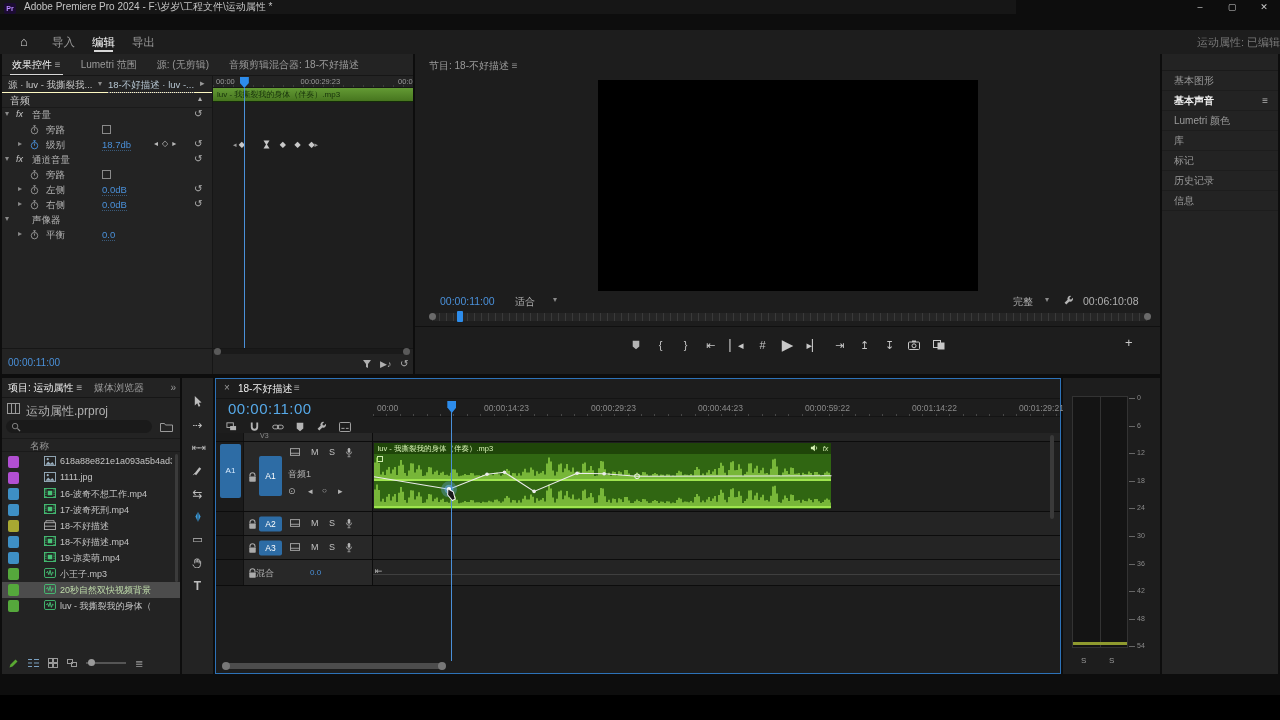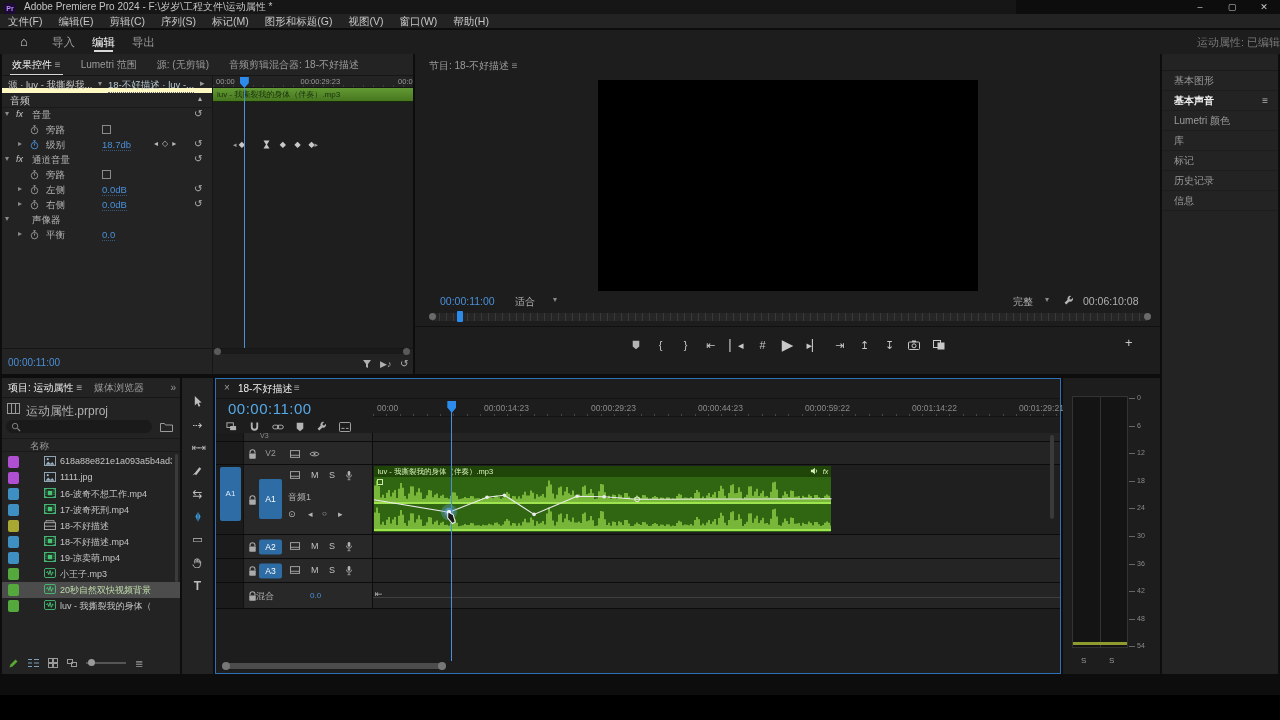--- a/index.html
+++ b/index.html
@@ -24,21 +24,21 @@
 #wsstatus{position:absolute;left:0;right:0;top:0;text-align:right;line-height:24px;color:#787878;font-size:11px}
 #watermark{position:absolute;left:995px;top:36px;display:flex;align-items:center;gap:8px;color:#fff;opacity:.93;z-index:50;pointer-events:none}
 #wmtext{font-size:19px;font-weight:bold;letter-spacing:2px;text-shadow:0 0 3px rgba(0,0,0,.5)}
 #brandtext{font-size:23px;font-weight:bold;letter-spacing:.5px}
 
 #fxpanel{left:2px;top:54px;width:411px;height:320px;background:#232323}
 .ptabbar{position:absolute;left:0;top:0;right:0;height:22px;background:#232323;border-bottom:1px solid #161616;display:flex;align-items:center}
 .ptab{padding:0 10px;font-size:10px;color:#9a9a9a;height:22px;line-height:22px;position:relative;white-space:nowrap}
 .ptab.on{color:#f0f0f0}
 .ptab.on::after{content:"";position:absolute;left:8px;right:8px;bottom:1px;height:1px;background:#d8d8d8}
-#fxhead{position:absolute;left:0;top:22px;width:210px;height:17px;border-bottom:5px solid #fef9c3;font-size:9.5px}
+#fxhead{position:absolute;left:0;top:22px;width:210px;height:17px;border-bottom:1px solid #fef9c3;font-size:9.5px}
 #fxsection{position:absolute;left:0;top:39px;width:210px;height:15px;border-bottom:1px solid #1a1a1a;font-size:10px;color:#c8c8c8}
 #fxrows{position:absolute;left:0;top:54px;width:210px}
 .fxrow{position:relative;height:15px;font-size:9.5px;color:#b4b4b4}
 .fxrow .tw{position:absolute;top:1px;font-size:8px;color:#8a8a8a}
 .fxrow .fx{position:absolute;left:14px;top:1px;font-style:italic;font-size:9px;color:#c8c8c8}
 .fxrow .lbl{position:absolute;top:1px;white-space:nowrap}
 .fxrow .val{position:absolute;left:100px;top:1px;color:#4a90d9;border-bottom:1px dotted #3a5a7a}
 .fxrow .cb{position:absolute;left:100px;top:2px;width:9px;height:9px;border:1px solid #8a8a8a}
 .fxrow .rst{position:absolute;left:192px;top:0;font-size:10px;color:#b0b0b0}
 .fxrow .nav{position:absolute;left:152px;top:1px;font-size:8px;color:#b8b8b8;letter-spacing:4px}
@@ -159,31 +159,20 @@
 <div class="screen">
 
   <div id="titlebar" class="r">
     <div id="prbadge">Pr</div>
     <div id="apptitle">Adobe Premiere Pro 2024 - F:\岁岁\工程文件\运动属性 *</div>
     <div class="winbtn" style="left:1186px">–</div>
     <div class="winbtn" style="left:1218px">▢</div>
     <div class="winbtn" style="left:1250px">✕</div>
   </div>
 
-  <div id="menubar" class="r">
-      <div class="menuitem">文件(F)</div>
-      <div class="menuitem">编辑(E)</div>
-      <div class="menuitem">剪辑(C)</div>
-      <div class="menuitem">序列(S)</div>
-      <div class="menuitem">标记(M)</div>
-      <div class="menuitem">图形和标题(G)</div>
-      <div class="menuitem">视图(V)</div>
-      <div class="menuitem">窗口(W)</div>
-      <div class="menuitem">帮助(H)</div>
-    </div>
 
   <div id="wsbar" class="r">
     <div id="homeic">⌂</div>
     <div id="wstabs">
         <div class="wstab" style="left: 52px;">导入</div>
         <div class="wstab on" style="left: 92px;">编辑</div>
         <div class="wstab" style="left: 132px;">导出</div>
       </div>
     <div id="wsstatus">运动属性: 已编辑</div>
   </div>
@@ -687,45 +676,20 @@
         <div class="tltick" style="left: 432px;">00:00:59:22</div>
         <div class="tltick" style="left: 539px;">00:01:14:22</div>
         <div class="tltick" style="left: 646px;">00:01:29:21</div>
       </div>
     <div id="tracks">
         <div class="trk" style="height: 9px;">
           <div class="trkbody"></div>
           <div class="trkhead">
             <div class="patchcol"></div>
             <div style="position: absolute; left: 44px; top: -1px; font-size: 7px; color: rgb(138, 138, 138);">V3</div>
-          </div>
-        </div>
-        <div class="trk" style="height: 23px;">
-          <div class="trkbody"></div>
-          <div class="trkhead">
-            <div class="patchcol"></div>
-            <div style="position: absolute; left: 32px; top: 6.5px;">
-              <svg width="9" height="11" viewBox="0 0 10 12">
-                <path d="M2.2 5V3.6a2.8 2.8 0 0 1 5.6 0V5" fill="none" stroke="#ababab" stroke-width="1.2"></path>
-                <rect x="1.4" y="5" width="7.2" height="5.6" rx=".8" fill="#ababab"></rect>
-              </svg>
-            </div>
-            <div class="chipname">V2</div>
-            <div style="position: absolute; left: 74px; top: 7.5px;">
-              <svg width="10" height="8" viewBox="0 0 12 9">
-                <rect x=".5" y=".5" width="11" height="8" fill="none" stroke="#b4b4b4"></rect>
-                <line x1=".5" y1="6" x2="11.5" y2="6" stroke="#b4b4b4"></line>
-              </svg>
-            </div>
-            <div style="position: absolute; left: 93px; top: 7.5px;">
-              <svg width="11" height="8" viewBox="0 0 12 8">
-                <path d="M1 4C2.5 1.3 9.5 1.3 11 4 9.5 6.7 2.5 6.7 1 4z" fill="none" stroke="#b4b4b4"></path>
-                <circle cx="6" cy="4" r="1.2" fill="#b4b4b4"></circle>
-              </svg>
-            </div>
           </div>
         </div>
         <div class="trk" style="height: 70px;">
           <div class="trkbody" style="background: rgb(31, 31, 31);">
             <div id="clip" style="position: absolute; left: 0.687px; top: 1px; width: 457.542px; height: 66px; background: rgb(48, 102, 18);">
               <div id="cliphead">luv - 我撕裂我的身体（伴奏）.mp3</div>
               <div id="clipfx">
                 <svg width="9" height="8" viewBox="0 0 11 10">
                   <path d="M1 3.5h2L6 1v8L3 6.5H1z" fill="#d7f2b5"></path>
                   <path d="M7.5 3a3 3 0 0 1 0 4" fill="none" stroke="#d7f2b5"></path>

